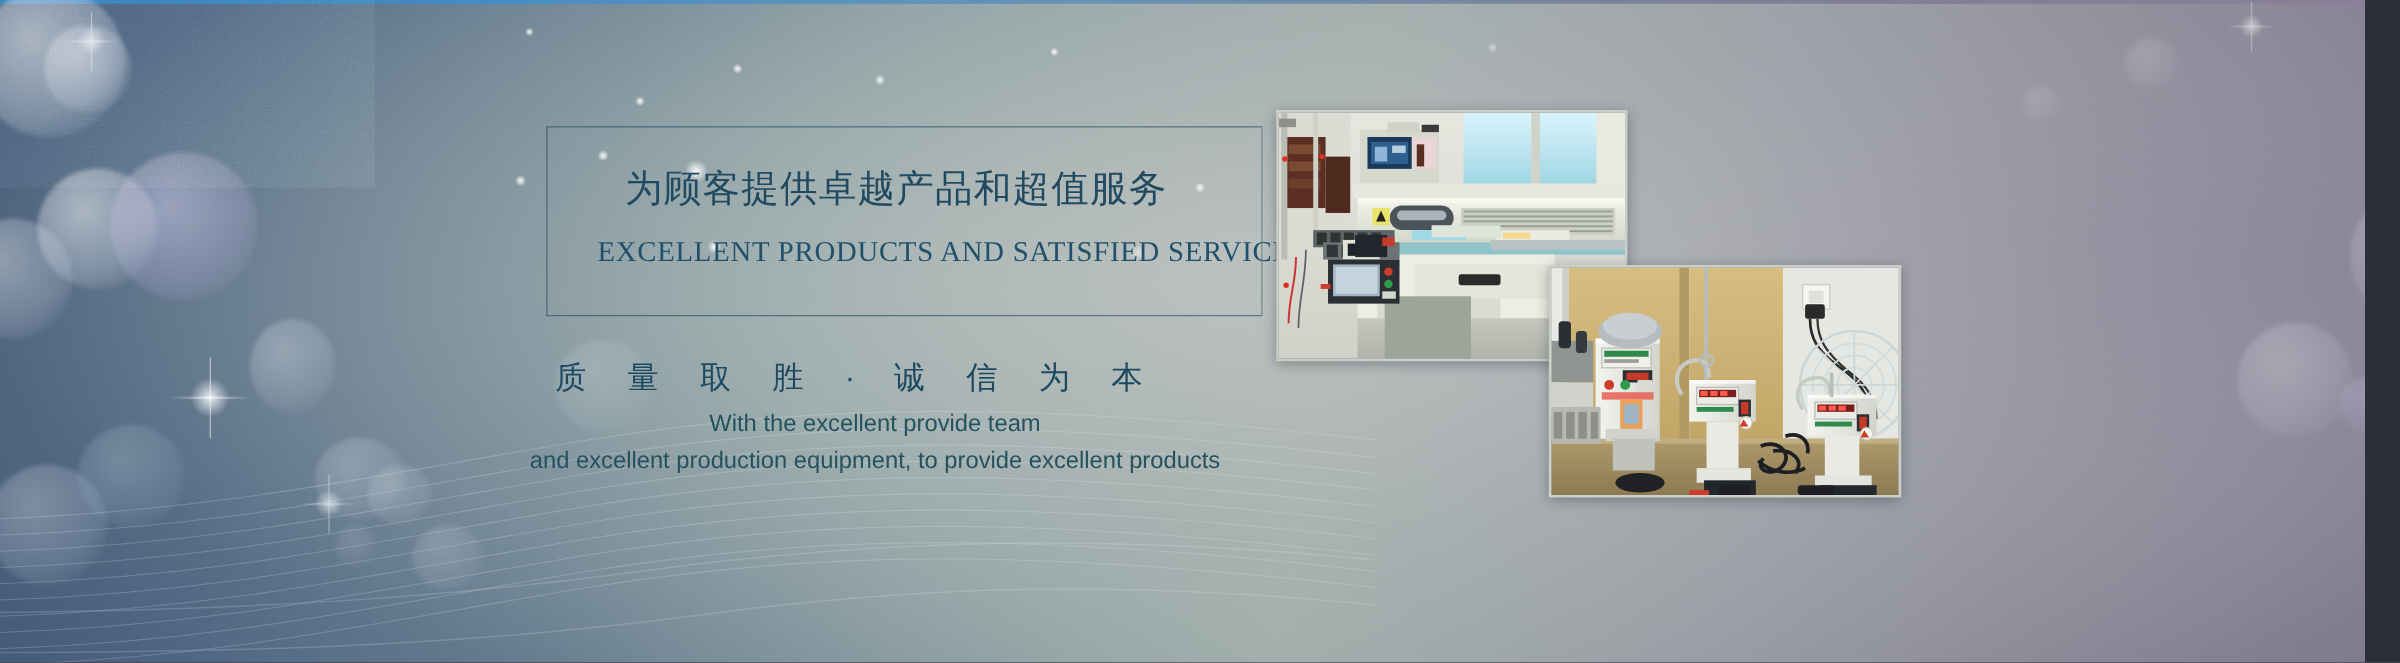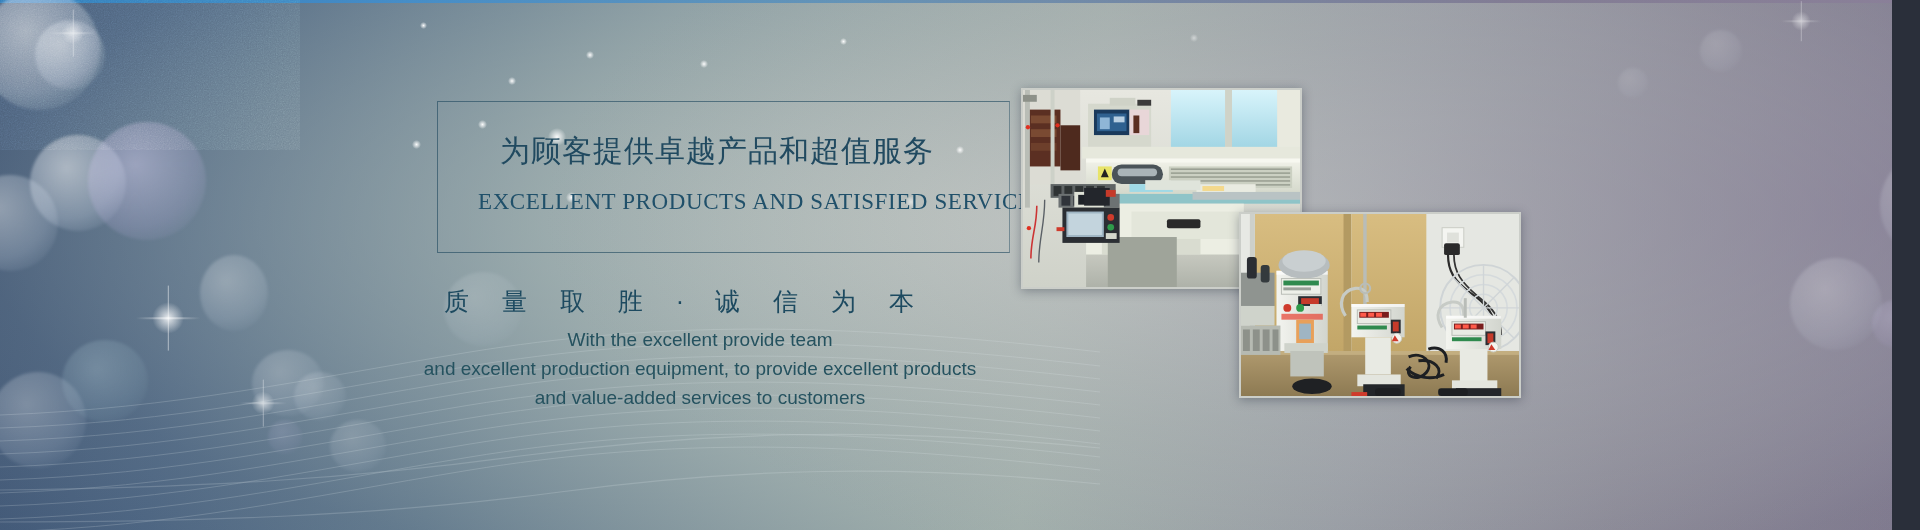--- a/index.html
+++ b/index.html
@@ -192,21 +192,20 @@
     <span class="dot">·</span>
     <span>诚</span>
     <span>信</span>
     <span>为</span>
     <span>本</span>
   </div>
 
   <div class="para">
     <div>With the excellent provide team</div>
     <div>and excellent production equipment, to provide excellent products</div>
-    <div>and value-added services to customers</div>
   </div>
 
   <div class="photo" id="photo-line">
     <svg viewBox="0 0 281 201" preserveAspectRatio="none">
       <defs>
         <linearGradient id="wall1" x1="0" y1="0" x2="0" y2="1">
           <stop offset="0" stop-color="#e7e7e0"></stop>
             <stop offset="1" stop-color="#cfd2c9"></stop>
         </linearGradient>
         <linearGradient id="win1" x1="0" y1="0" x2="0" y2="1">

